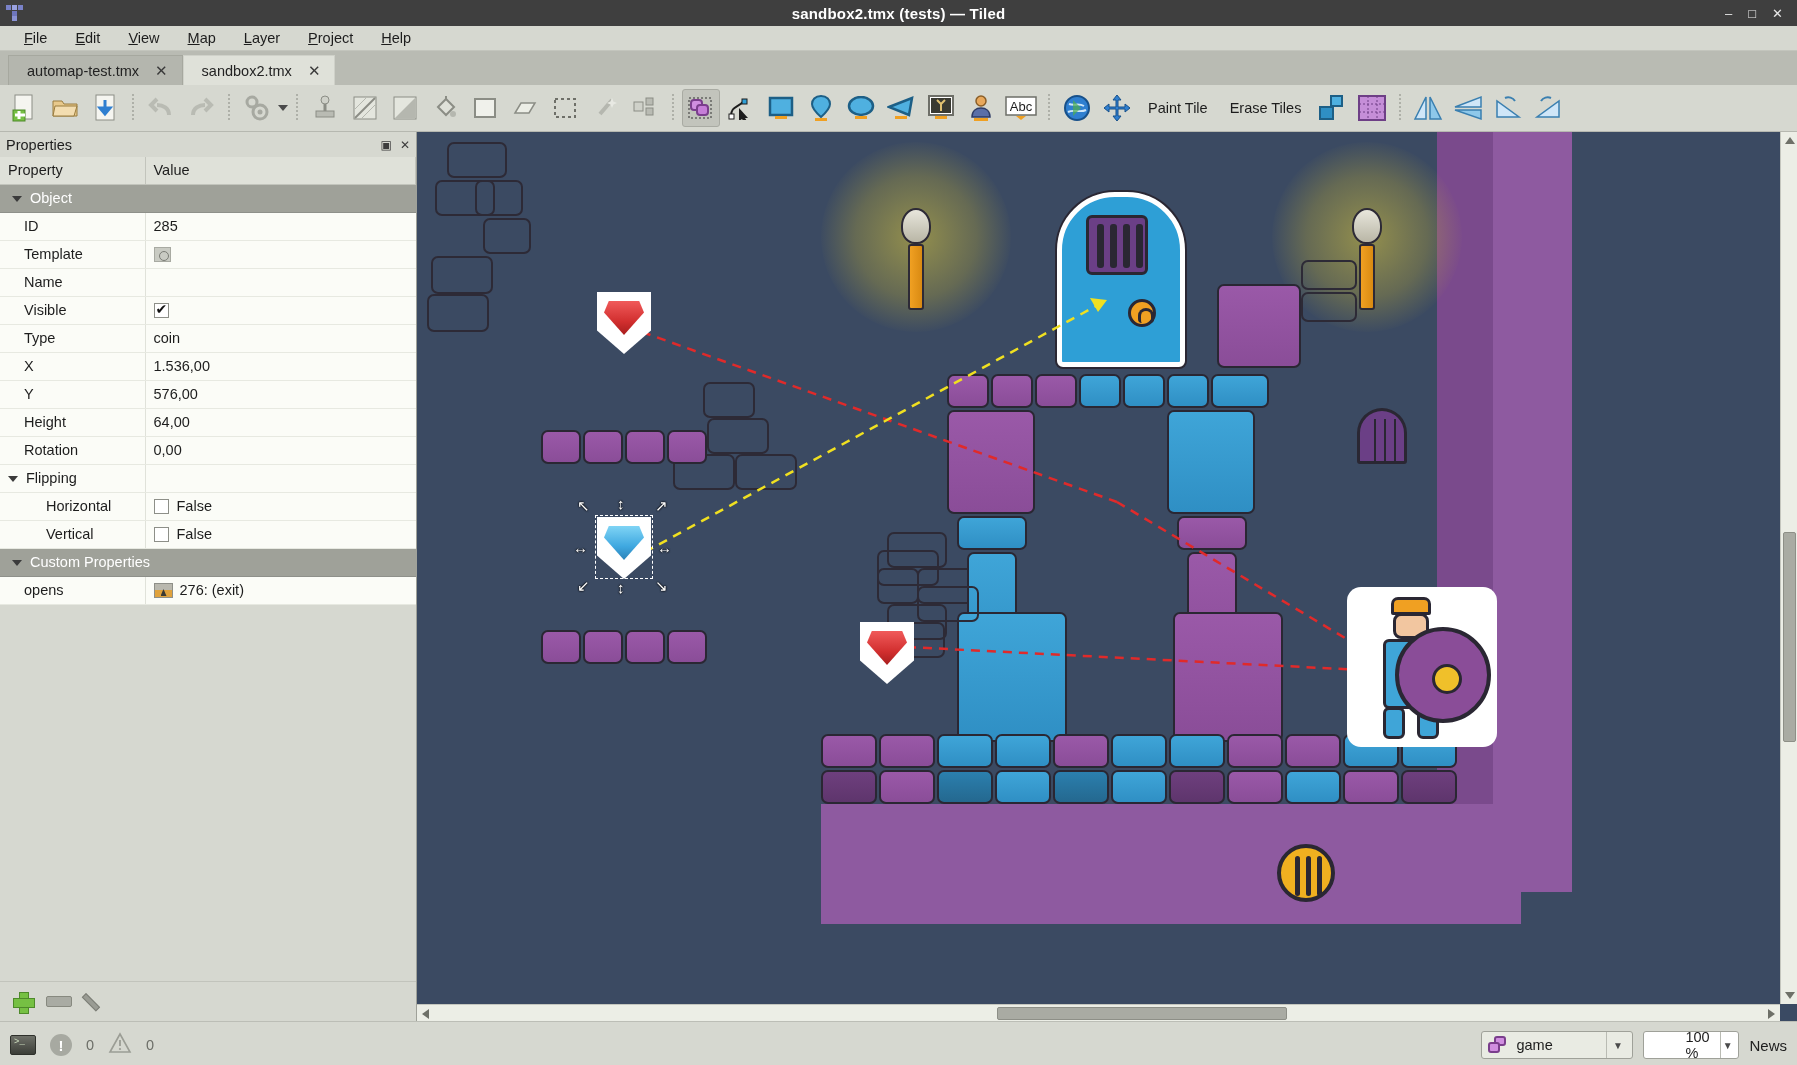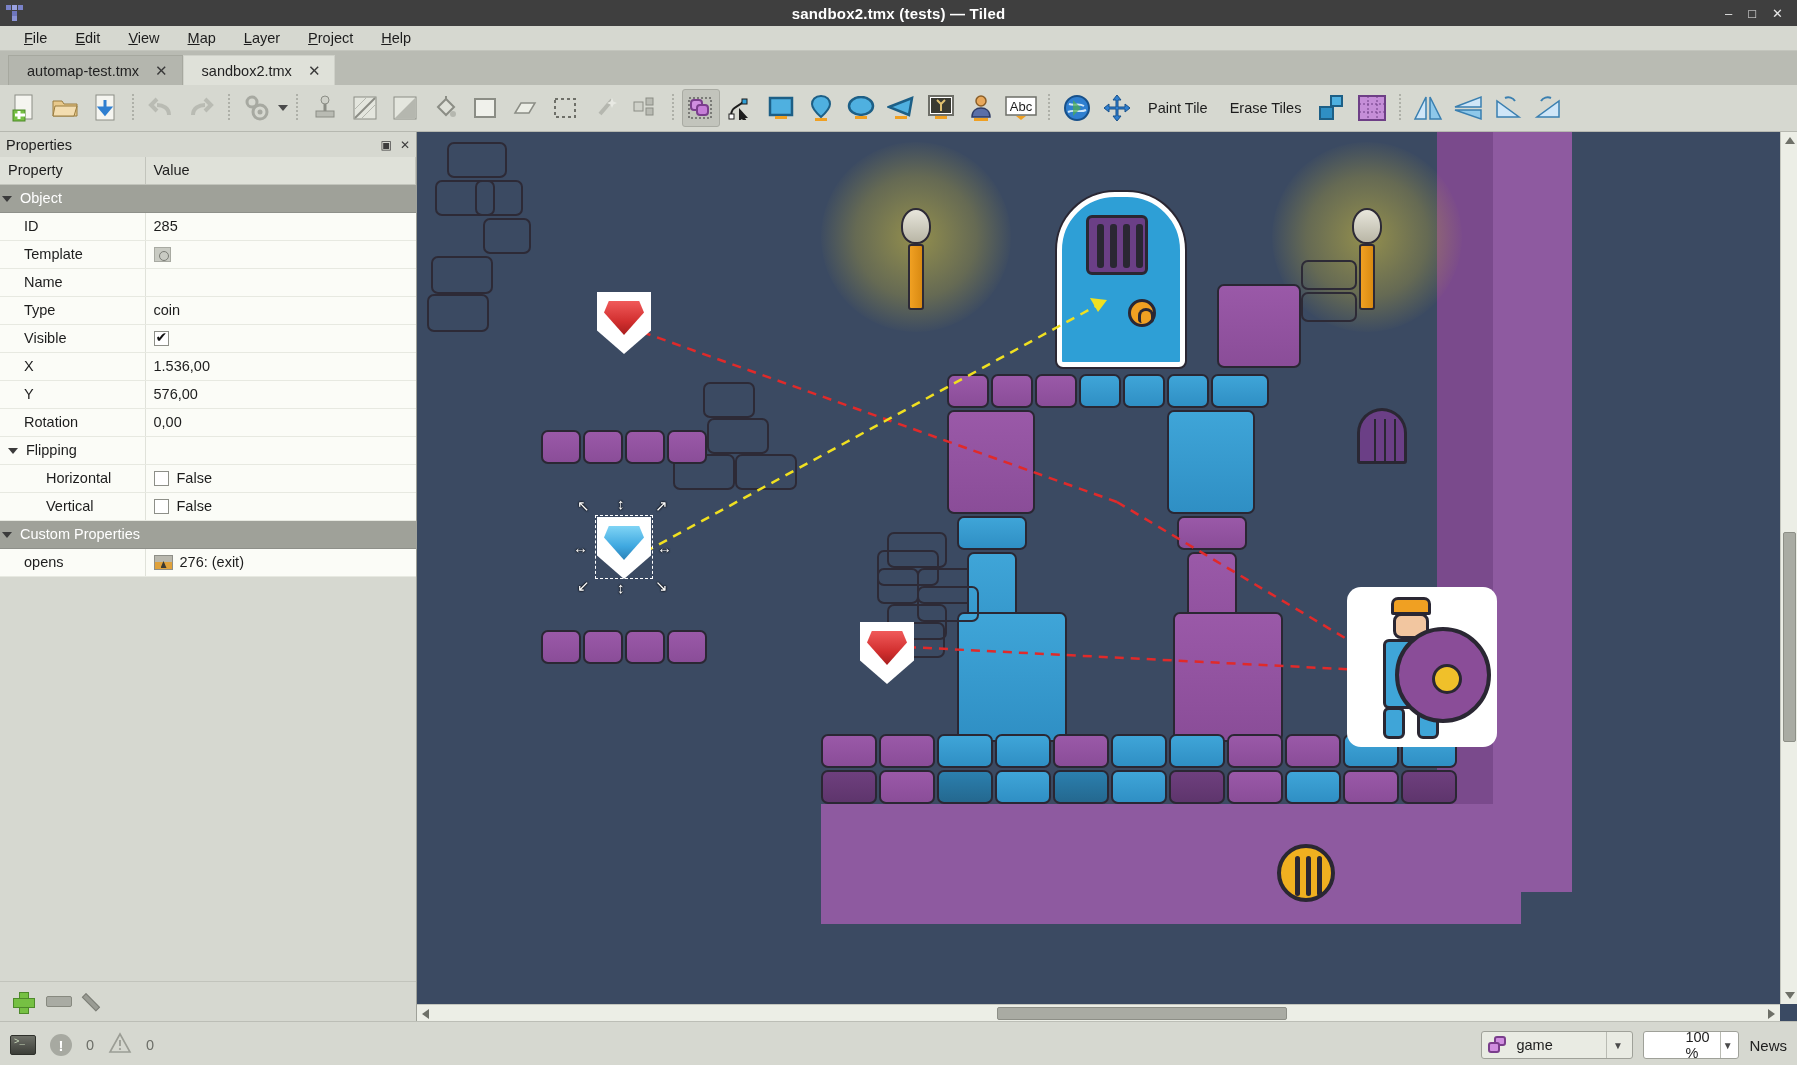--- a/index.html
+++ b/index.html
@@ -91,21 +91,21 @@
     height: 27px;
   }
   table.props td {
     padding: 5px 8px; border-bottom: 1px solid #e7e9e1; height: 28px;
     color: #1d1d1d; overflow: hidden; white-space: nowrap;
   }
   table.props td.k { border-right: 1px solid #e0e2da; }
   .col-k { width: 145px; }
   tr.group td {
     background: #9fa199; color: #ffffff; border-bottom: 1px solid #8e908a;
-    padding-left: 2px;
+    padding-left: 12px;
   }
   .tri { display: inline-block; width: 0; height: 0; margin-right: 8px;
     border-left: 5px solid transparent; border-right: 5px solid transparent;
     border-top: 6px solid #3b3b3b; vertical-align: middle; }
   tr.group .tri { border-top-color: #3b3b3b; }
   .indent1 { padding-left: 24px !important; }
   .indent2 { padding-left: 46px !important; }
   .muted { color: #8b8d86; }
   .cb { display: inline-block; width: 15px; height: 15px; border: 1px solid #8d8f88;
         background: #ffffff; vertical-align: -3px; margin-right: 8px; position: relative; }
@@ -534,40 +534,44 @@
         <td class="k indent1 muted">Template</td>
         <td><span class="tmpl-ico"></span></td>
       </tr>
 
       <tr>
         <td class="k indent1">Name</td>
         <td></td>
       </tr>
 
       <tr>
+        <td class="k indent1">Visible</td>
+        <td><span class="cb on"></span></td>
+      </tr>
+
+      <tr>
         <td class="k indent1">Type</td>
         <td>coin</td>
       </tr>
 
       <tr>
-        <td class="k indent1">Visible</td>
-        <td><span class="cb on"></span></td>
-      </tr>
-
-      <tr>
         <td class="k indent1">X</td>
         <td>1.536,00</td>
       </tr>
 
       <tr>
         <td class="k indent1">Y</td>
         <td>576,00</td>
       </tr>
 
 
+      <tr>
+        <td class="k indent1">Height</td>
+        <td>64,00</td>
+      </tr>
 
       <tr>
         <td class="k indent1">Rotation</td>
         <td>0,00</td>
       </tr>
 
       <tr>
         <td class="k" style="background:#fbfcf7;"><span class="tri"></span><span>Flipping</span></td>
         <td style="background:#fbfcf7;"></td>
       </tr>

